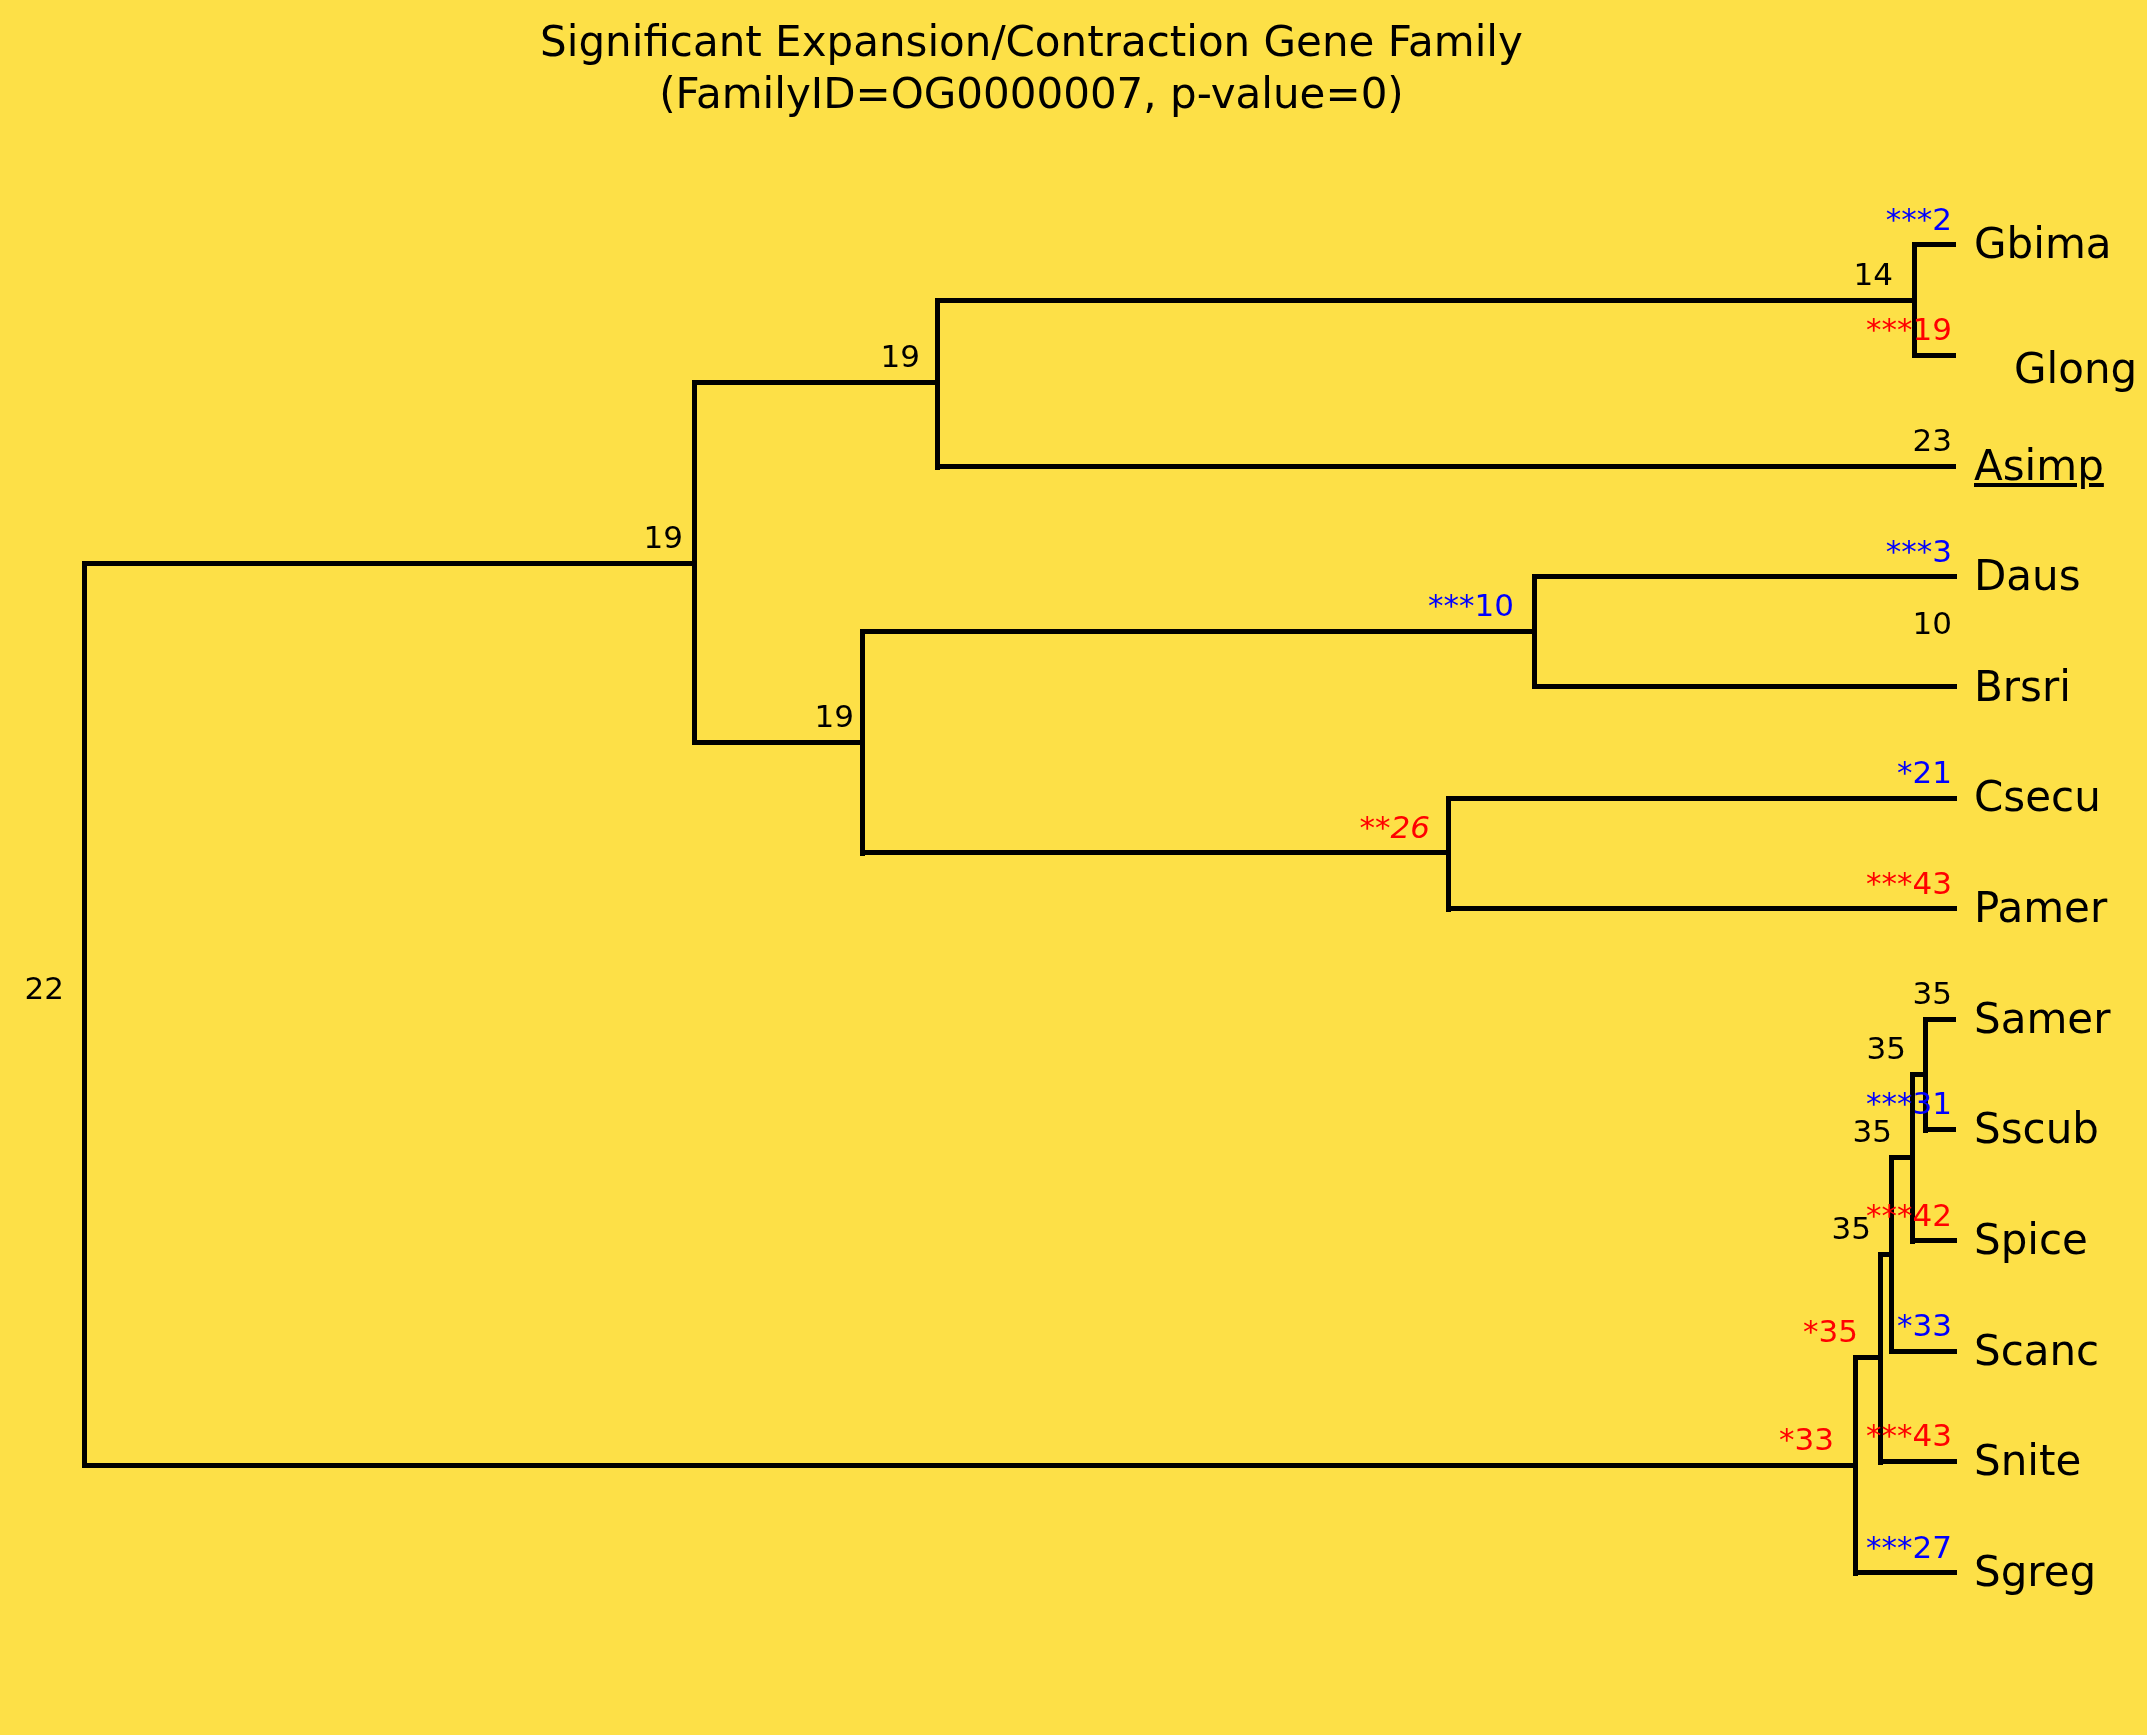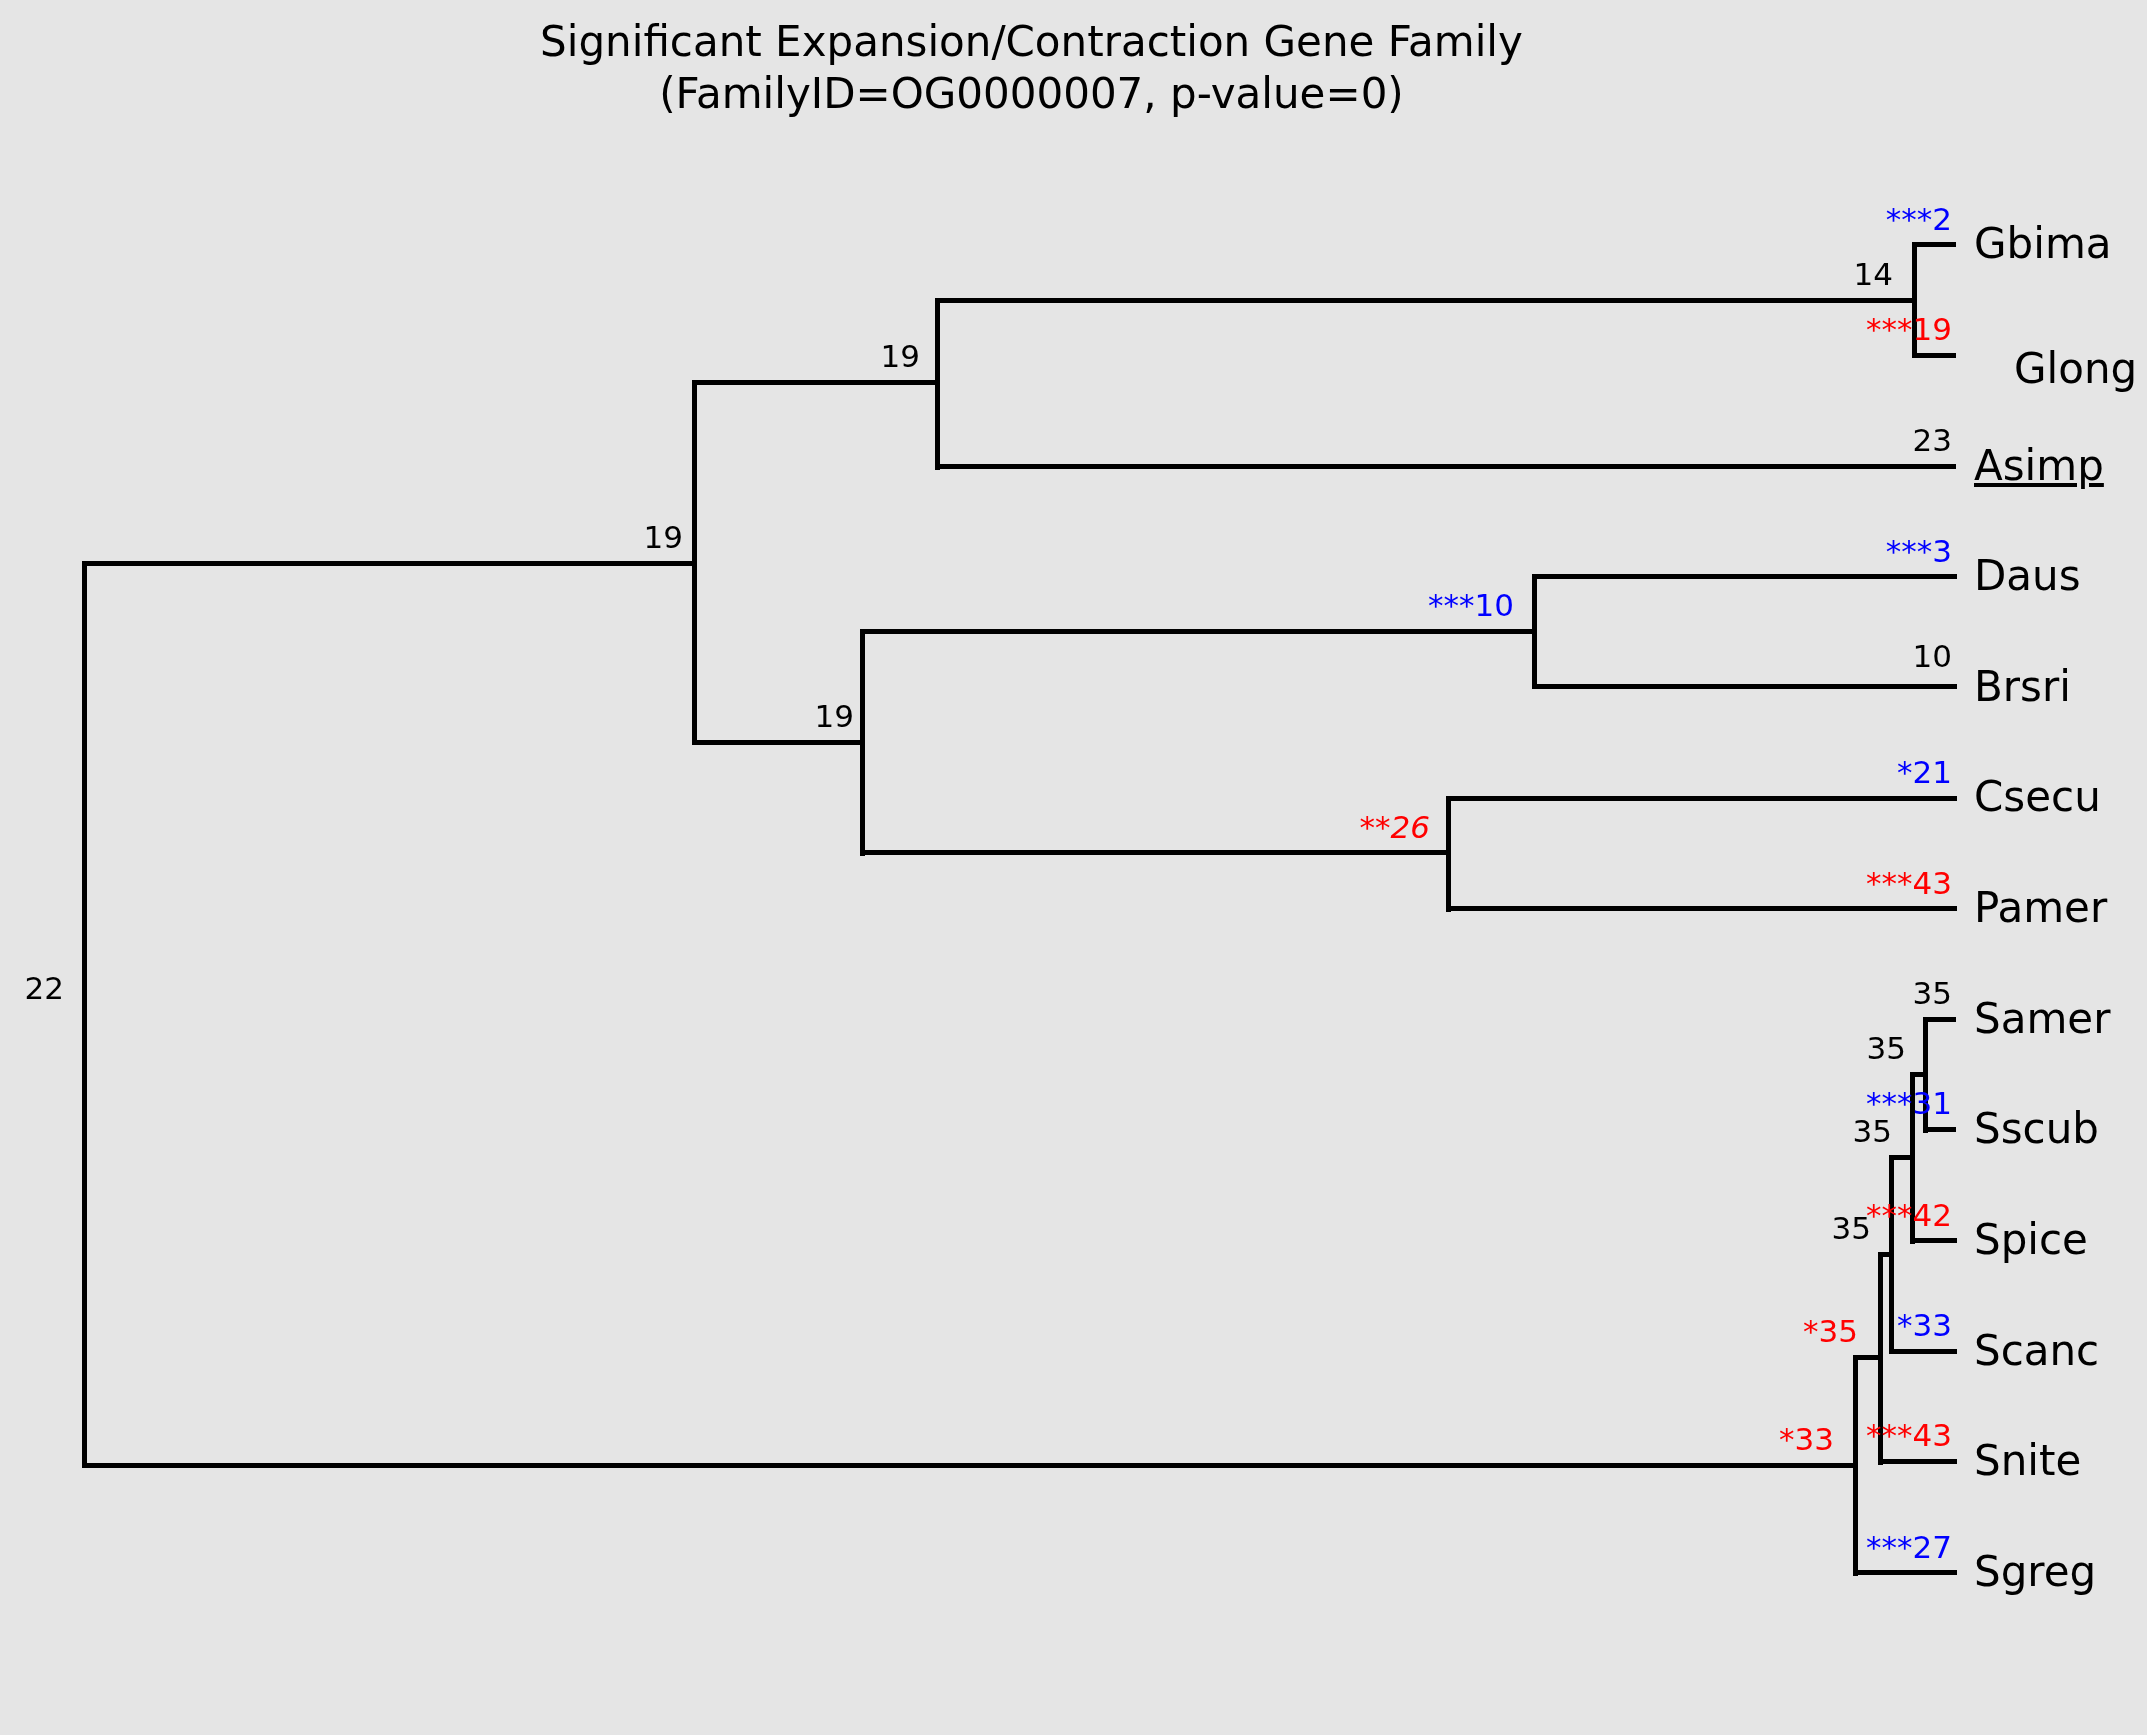--- a/index.html
+++ b/index.html
@@ -1,19 +1,19 @@
 <!DOCTYPE html>
 <html style="font-size:14.5px"><head>
 <meta charset="utf-8">
 <style>
   html,body{margin:0;padding:0;background:#ffffff;}
   #figure{
     position:relative;
     width:2148px;height:1736px;
-    background:#e5e5e5;
+    background:#fde047;
     font-family:"DejaVu Sans", sans-serif;
     overflow:hidden;
   }
   .hl{position:absolute;height:4.5px;background:#000;}
   .vl{position:absolute;width:4.5px;background:#000;}
   .title{
     position:absolute;top:16.3px;left:0;width:2063px;
     text-align:center;font-size:42px;line-height:52px;color:#000;
   }
   .lbl{
@@ -87,21 +87,21 @@
   <div class="lbl" style="right: 242px; top: 1032px; color: rgb(0, 0, 0);">35</div>
   <div class="lbl" style="right: 256px; top: 1115px; color: rgb(0, 0, 0);">35</div>
   <div class="lbl" style="right: 277px; top: 1212px; color: rgb(0, 0, 0);">35</div>
   <div class="lbl" style="right: 290px; top: 1315px; color: rgb(255, 0, 0);">*35</div>
   <div class="lbl" style="right: 314px; top: 1423px; color: rgb(255, 0, 0);">*33</div>
 
   <div class="lbl" style="right: 196px; top: 203px; color: rgb(0, 0, 255);">***2</div>
   <div class="lbl" style="right: 196px; top: 313px; color: rgb(255, 0, 0);">***19</div>
   <div class="lbl" style="right: 196px; top: 424px; color: rgb(0, 0, 0);">23</div>
   <div class="lbl" style="right: 196px; top: 535px; color: rgb(0, 0, 255);">***3</div>
-  <div class="lbl" style="right: 196px; top: 640px; color: rgb(0, 0, 0);">10</div>
+  <div class="lbl" style="right: 196px; top: 607px; color: rgb(0, 0, 0);">10</div>
   <div class="lbl" style="right: 196px; top: 756px; color: rgb(0, 0, 255);">*21</div>
   <div class="lbl" style="right: 196px; top: 867px; color: rgb(255, 0, 0);">***43</div>
   <div class="lbl" style="right: 196px; top: 977px; color: rgb(0, 0, 0);">35</div>
   <div class="lbl" style="right: 196px; top: 1087px; color: rgb(0, 0, 255);">***31</div>
   <div class="lbl" style="right: 196px; top: 1199px; color: rgb(255, 0, 0);">***42</div>
   <div class="lbl" style="right: 196px; top: 1309px; color: rgb(0, 0, 255);">*33</div>
   <div class="lbl" style="right: 196px; top: 1419px; color: rgb(255, 0, 0);">***43</div>
   <div class="lbl" style="right: 196px; top: 1531px; color: rgb(0, 0, 255);">***27</div>
 
   <div class="sp" style="top:223px;">Gbima</div>

